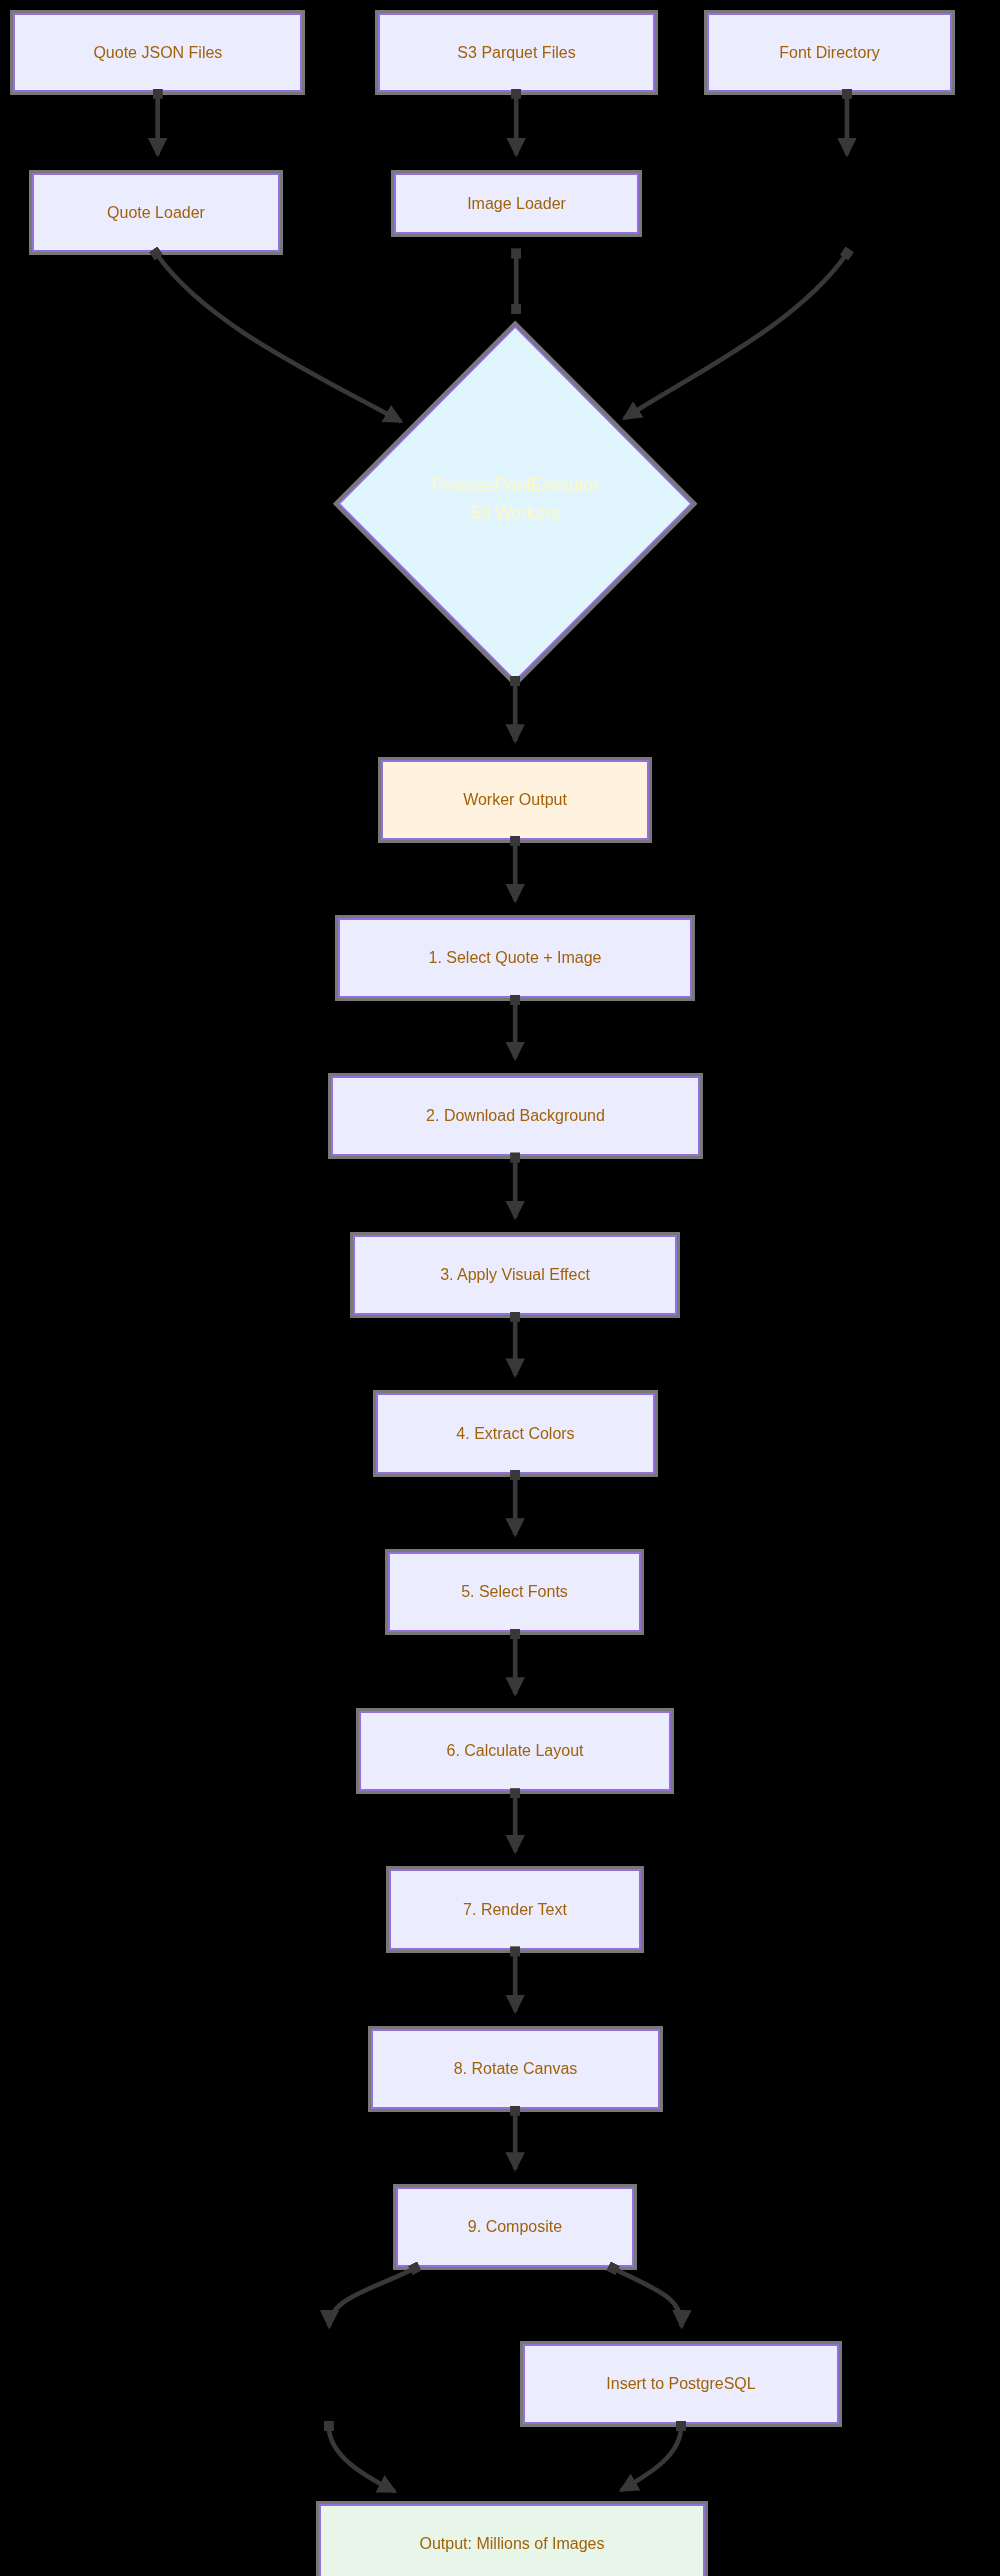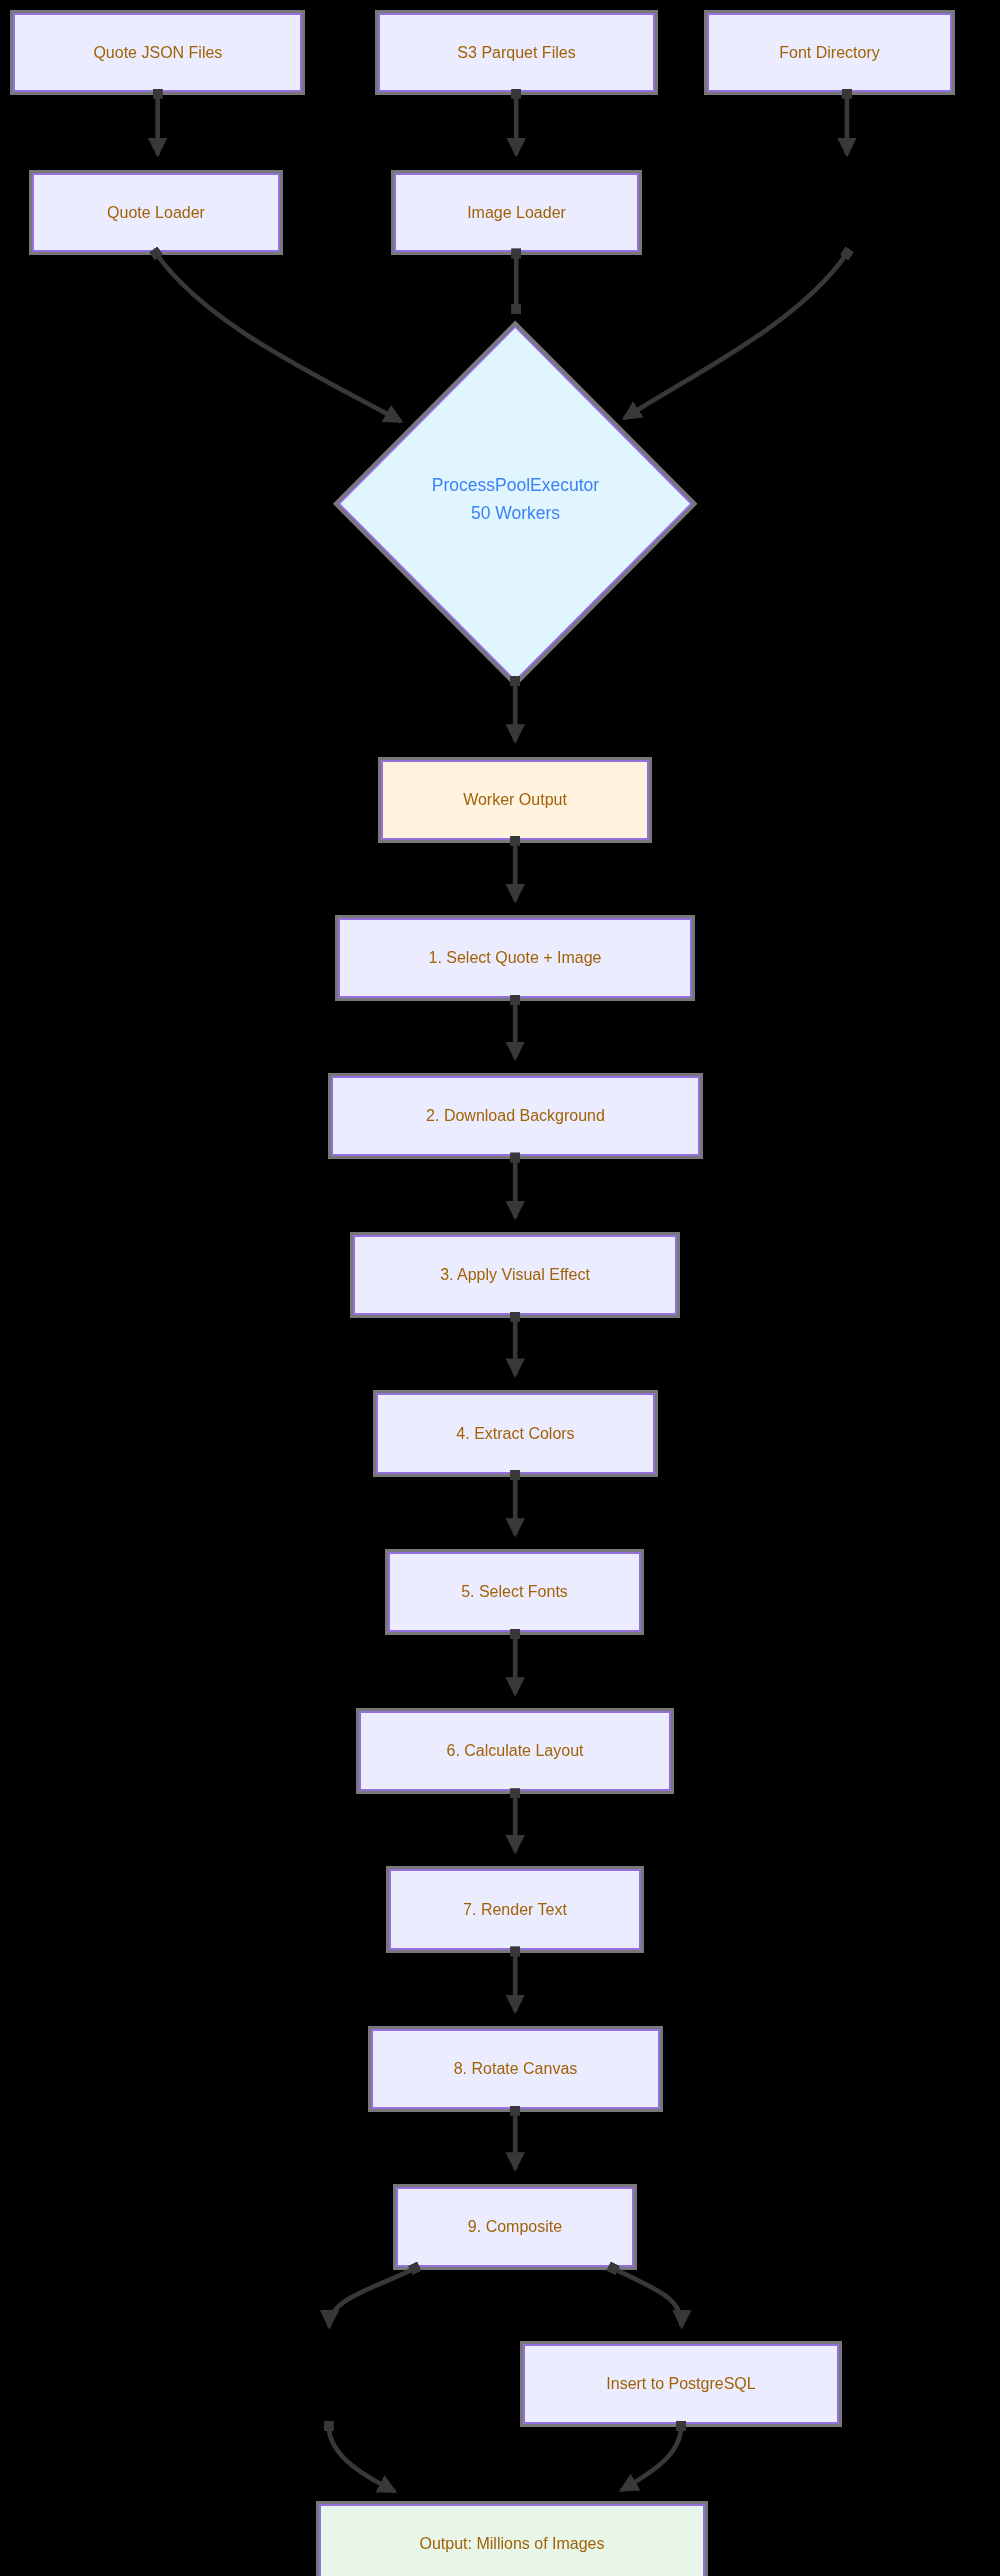--- a/index.html
+++ b/index.html
@@ -50,21 +50,21 @@
     stroke: #383838;
     stroke-width: 9;
     stroke-linecap: butt;
   }
   #diamond-label {
     position: absolute;
     left: 361px;
     top: 471px;
     width: 309px;
     text-align: center;
-    color: #3b82f6;
+    color: #fef9c3;
     font-size: 17.5px;
     line-height: 1.6;
     z-index: 5;
   }
 </style>
 </head>
 <body>
 
 <div id="canvas">
 
@@ -113,21 +113,21 @@
   <div class="node" style="left:378px; top:13.4px; width:277px; height:79px;">
     <span>S3 Parquet Files</span>
   </div>
   <div class="node" style="left:707px; top:13.4px; width:245px; height:79px;">
     <span>Font Directory</span>
   </div>
 
   <div class="node" style="left:32px; top:173px; width:248px; height:79px;">
     <span>Quote Loader</span>
   </div>
-  <div class="node" style="left:394px; top:173px; width:245px; height:79px;">
+  <div class="node" style="left:394px; top:173px; width:245px; height:61px;">
     <span>Image Loader</span>
   </div>
 
   <div id="diamond-label">
     <div>ProcessPoolExecutor</div>
     <div>50 Workers</div>
   </div>
 
   <div class="node worker" style="left:381px; top:760px; width:268px; height:80px;">
     <span>Worker Output</span>

